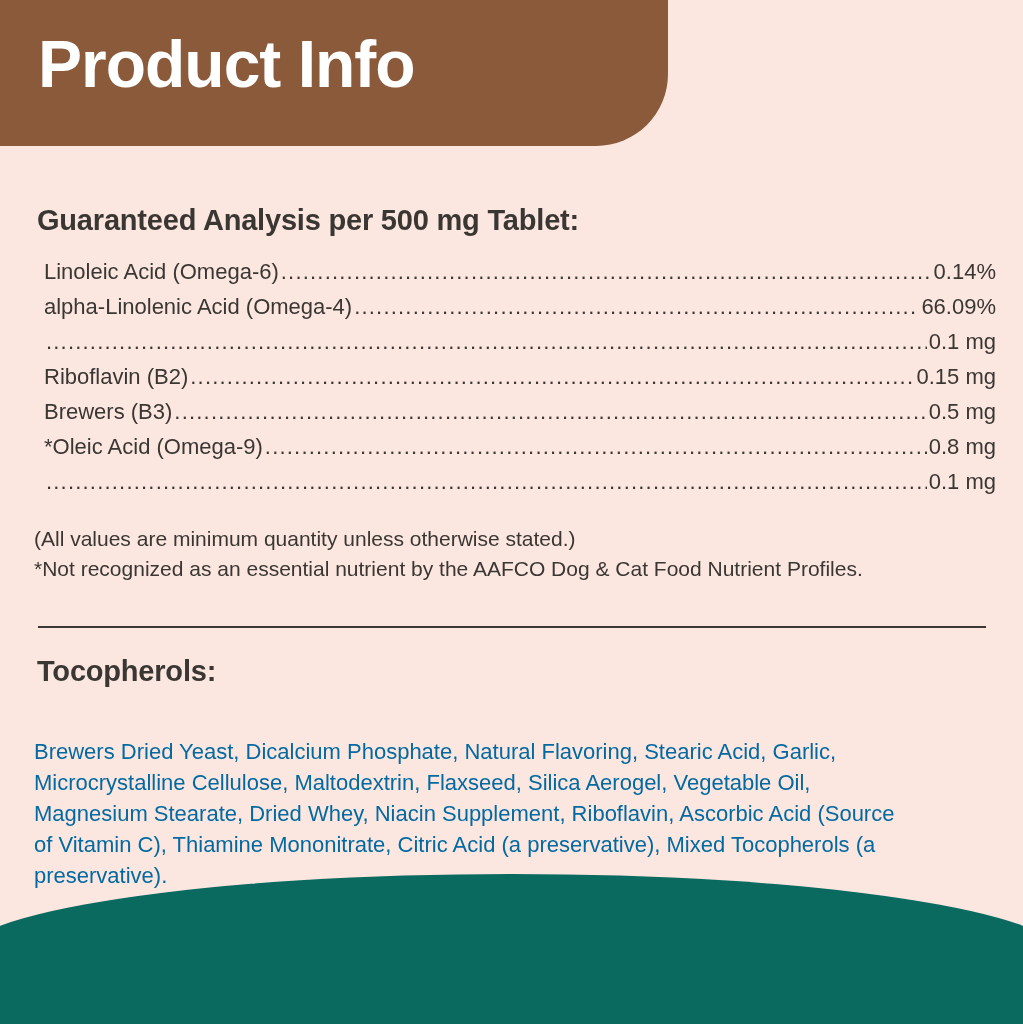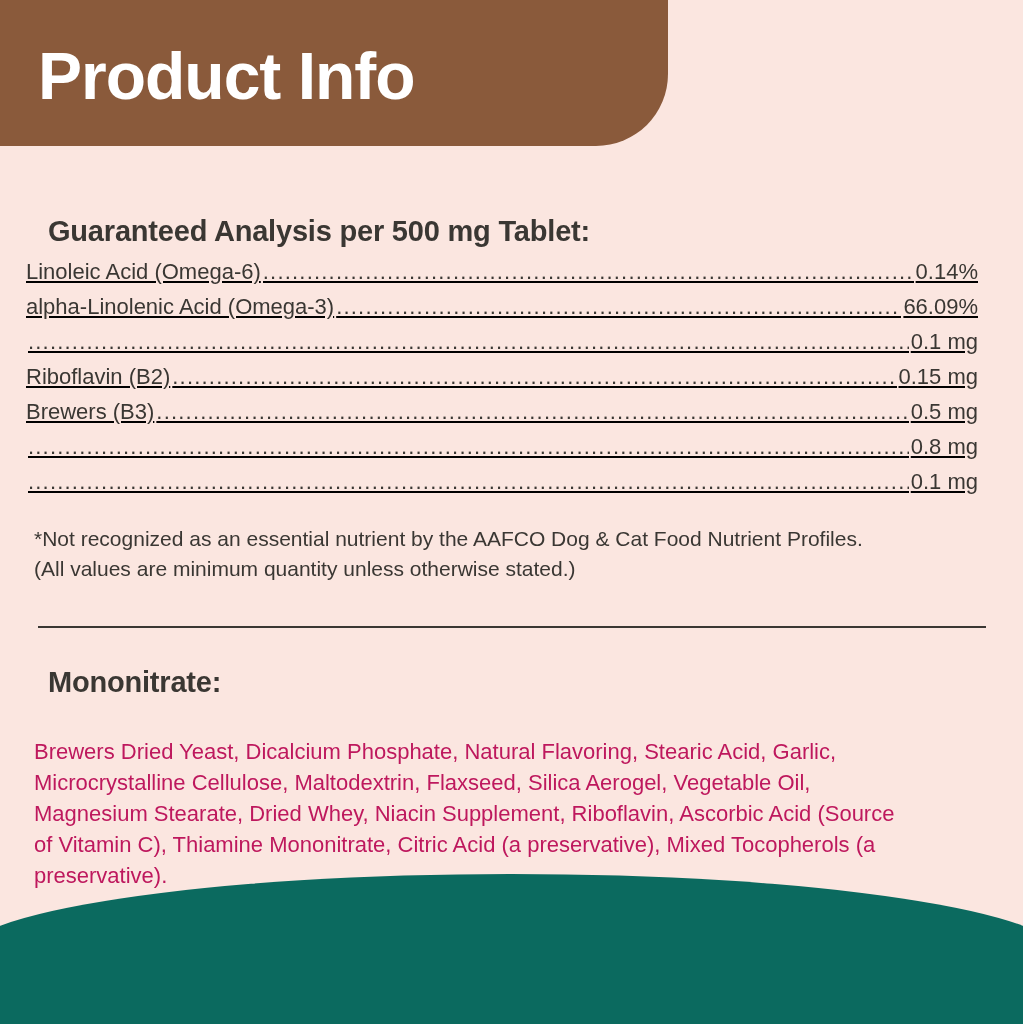--- a/index.html
+++ b/index.html
@@ -22,60 +22,59 @@
     left: 0;
     width: 668px;
     height: 146px;
     background: #8a5a3b;
     border-bottom-right-radius: 72px;
     z-index: 3;
   }
   .header-title {
     position: absolute;
     left: 38px;
-    top: 40px;
+    top: 28px;
     color: #ffffff;
     font-size: 66px;
     font-weight: bold;
     letter-spacing: -1px;
     line-height: 1.1;
     white-space: nowrap;
   }
 
   
   .content {
     position: absolute;
     top: 146px;
     left: 0;
     width: 1023px;
     padding: 0;
     z-index: 2;
   }
 
   .section-heading {
-    margin: 12px;
+    margin: 1px;
     padding: 0;
     color: #3a3733;
     font-size: 29px;
     font-weight: bold;
     letter-spacing: -0.2px;
   }
 
   #ga-heading {
     position: absolute;
     left: 36px;
     top: 57px;
   }
 
   .analysis-list {
     position: absolute;
-    left: 26px;
+    left: 44px;
     top: 108px;
     width: 952px;
-    text-decoration: underline;
   }
   .analysis-row {
     display: flex;
     align-items: baseline;
     font-size: 22px;
     color: #3a3733;
     height: 35px;
     line-height: 35px;
     white-space: nowrap;
   }
@@ -117,21 +116,21 @@
     position: absolute;
     left: 36px;
     top: 508px;
   }
 
   .ingredients-text {
     position: absolute;
     left: 34px;
     top: 568px;
     width: 880px;
-    color: #be185d;
+    color: #0369a1;
     font-size: 22px;
     line-height: 31px;
   }
 
   
   .footer-wave {
     position: absolute;
     left: -4%;
     bottom: -70px;
     width: 108%;
@@ -155,21 +154,21 @@
 
   <div class="analysis-list">
 
     <div class="analysis-row">
       <span class="name">Linoleic Acid (Omega-6)</span>
       <span class="dots">.......................................................................................................................................................</span>
       <span class="value">0.14%</span>
     </div>
 
     <div class="analysis-row">
-      <span class="name">alpha-Linolenic Acid (Omega-3)</span>
+      <span class="name">alpha-Linolenic Acid (Omega-4)</span>
       <span class="dots">.......................................................................................................................................................</span>
       <span class="value">66.09%</span>
     </div>
 
     <div class="analysis-row">
       <span class="dots">.......................................................................................................................................................</span>
       <span class="value">0.1 mg</span>
     </div>
 
     <div class="analysis-row">
@@ -178,37 +177,38 @@
       <span class="value">0.15 mg</span>
     </div>
 
     <div class="analysis-row">
       <span class="name">Brewers (B3)</span>
       <span class="dots">.......................................................................................................................................................</span>
       <span class="value">0.5 mg</span>
     </div>
 
     <div class="analysis-row">
+      <span class="name">*Oleic Acid (Omega-9)</span>
       <span class="dots">.......................................................................................................................................................</span>
       <span class="value">0.8 mg</span>
     </div>
 
     <div class="analysis-row">
       <span class="dots">.......................................................................................................................................................</span>
       <span class="value">0.1 mg</span>
     </div>
 
   </div>
 
   <div class="notes">
+    <div>(All values are minimum quantity unless otherwise stated.)</div>
     <div>*Not recognized as an essential nutrient by the AAFCO Dog &amp; Cat Food Nutrient Profiles.</div>
-    <div>(All values are minimum quantity unless otherwise stated.)</div>
   </div>
 
   <div class="divider"></div>
 
-  <h2 class="section-heading" id="ing-heading">Mononitrate:</h2>
+  <h2 class="section-heading" id="ing-heading">Tocopherols:</h2>
 
   <p class="ingredients-text">Brewers Dried Yeast, Dicalcium Phosphate, Natural Flavoring, Stearic Acid, Garlic, Microcrystalline Cellulose, Maltodextrin, Flaxseed, Silica Aerogel, Vegetable Oil, Magnesium Stearate, Dried Whey, Niacin Supplement, Riboflavin, Ascorbic Acid (Source of Vitamin C), Thiamine Mononitrate, Citric Acid (a preservative), Mixed Tocopherols (a preservative).</p>
 
 </div>
 
 <div class="footer-wave"></div>
 
 </body></html>

